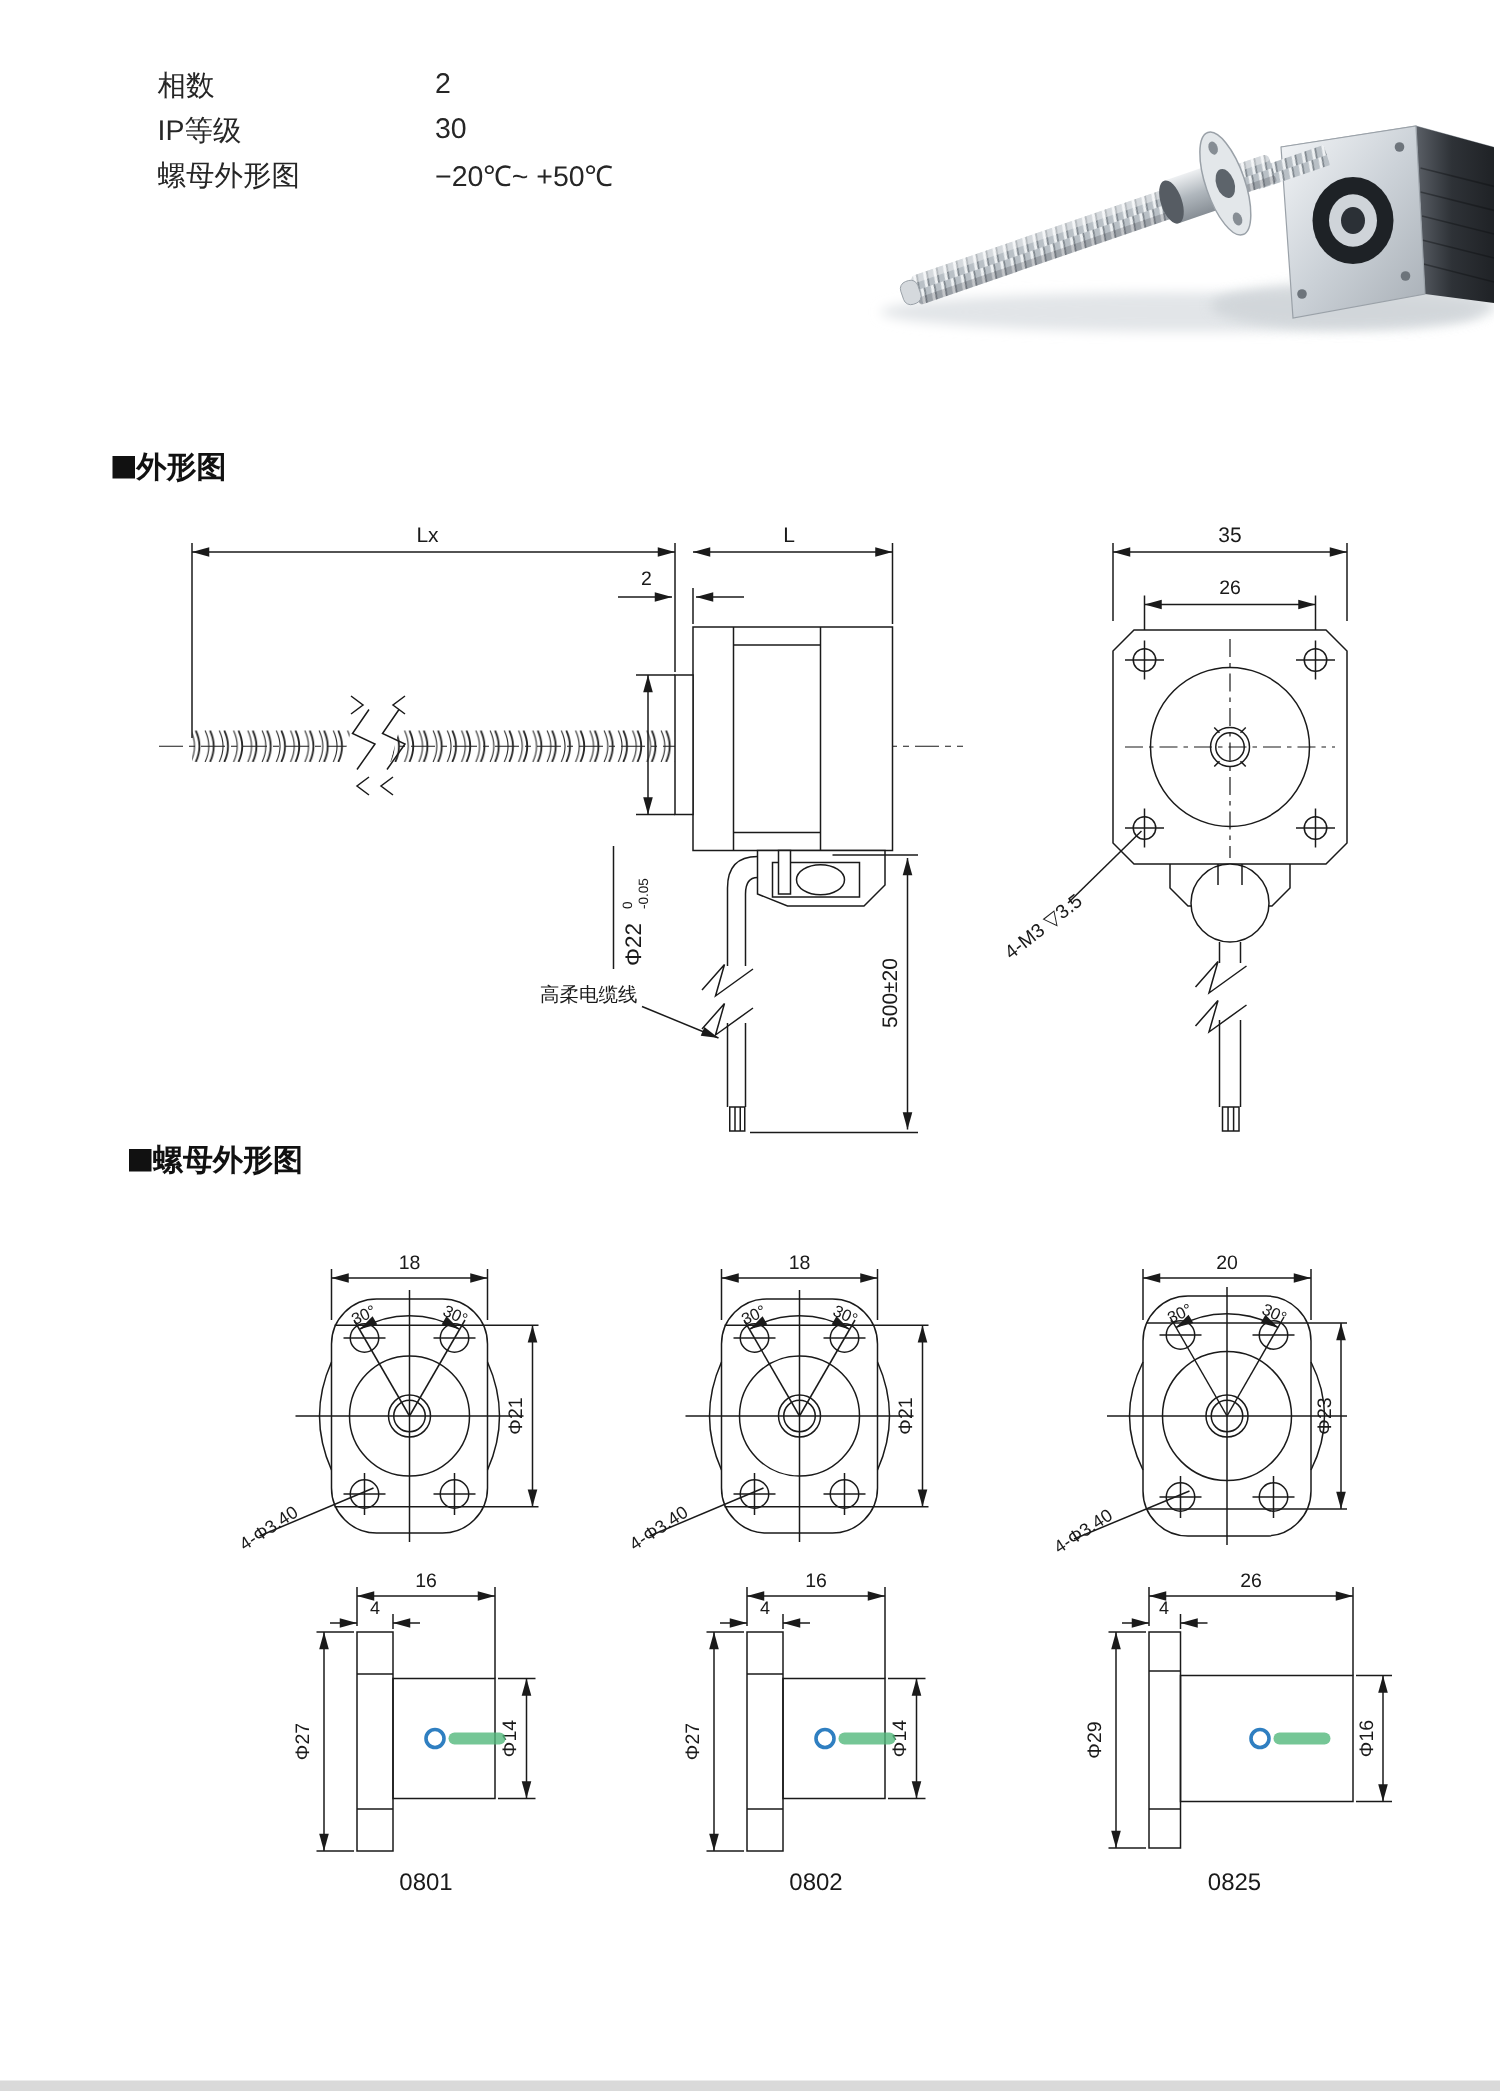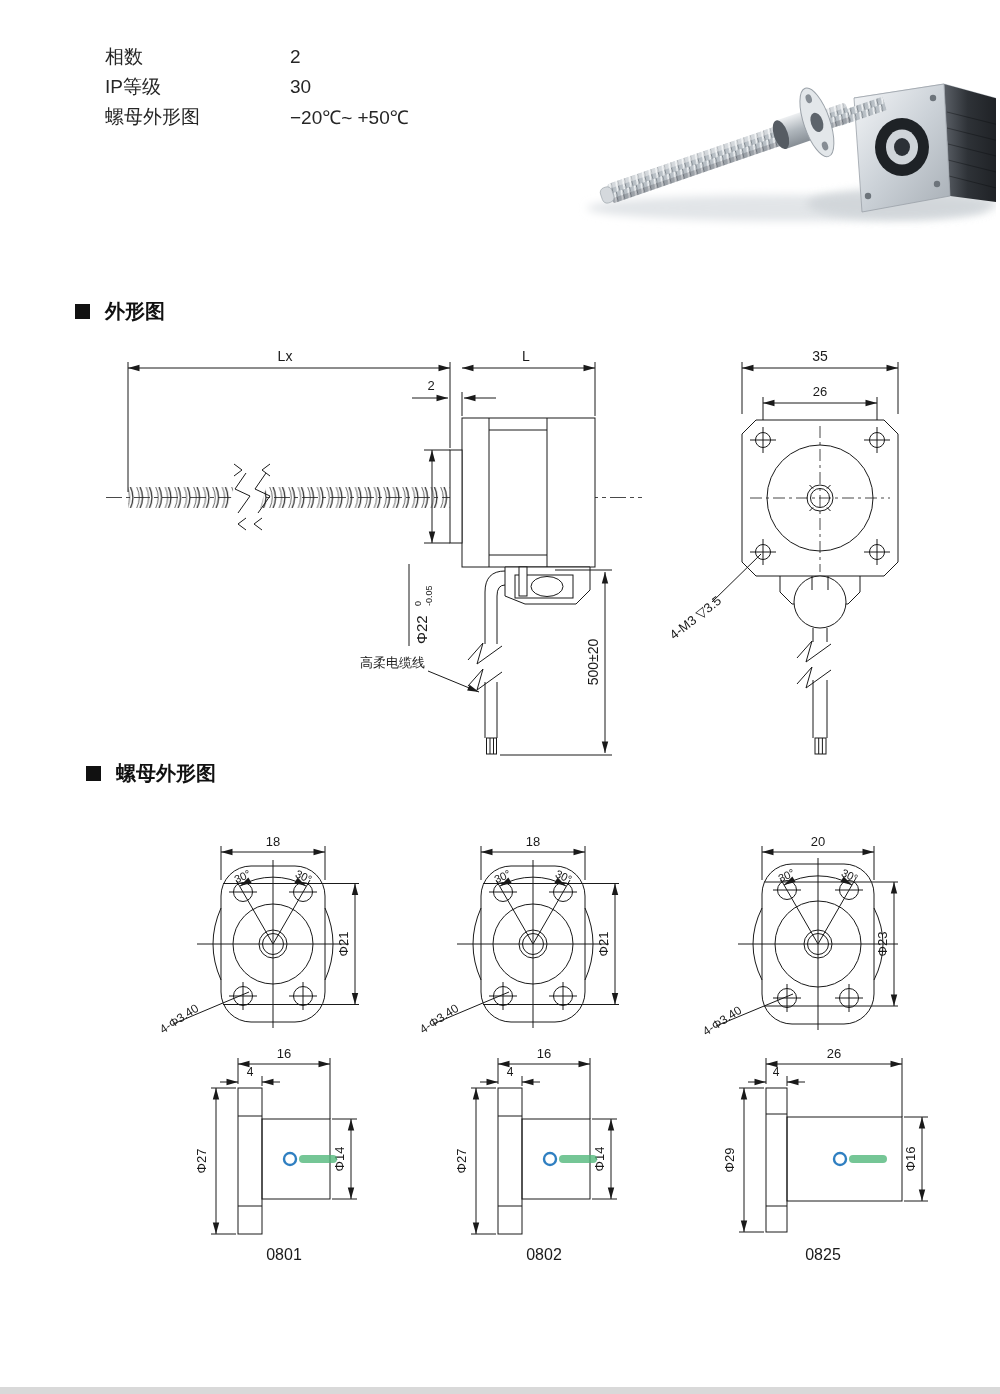--- a/index.html
+++ b/index.html
@@ -4,21 +4,21 @@
 <style>
   html,body{margin:0;padding:0;background:#fff;}
   .page{position:relative;width:1000px;height:1394px;background:#fff;overflow:hidden;
         font-family:"Liberation Sans",sans-serif;color:#222;}
   .abs{position:absolute;}
   
   .specs{position:absolute;left:105px;top:42px;}
   .spec-row{display:flex;height:30px;align-items:center;font-size:19px;color:#262626;}
   .spec-label{width:185px;}
   
-  .sec{position:absolute;display:flex;align-items:center;gap:15px;font-weight:bold;
+  .sec{position:absolute;display:flex;align-items:center;gap:1px;font-weight:bold;
        font-size:20px;color:#111;}
   .sec .sq{width:15px;height:15px;background:#111;flex:none;}
   
   svg .ln{stroke:#1a1a1a;stroke-width:1;fill:none;}
   svg .thin{stroke:#1a1a1a;stroke-width:0.8;fill:none;}
   svg text{font-family:"Liberation Sans",sans-serif;fill:#1a1a1a;}
   .footer-strip{position:absolute;left:0;top:1387px;width:1000px;height:7px;background:#d9d9d9;}
 </style>
 </head>
 <body>

